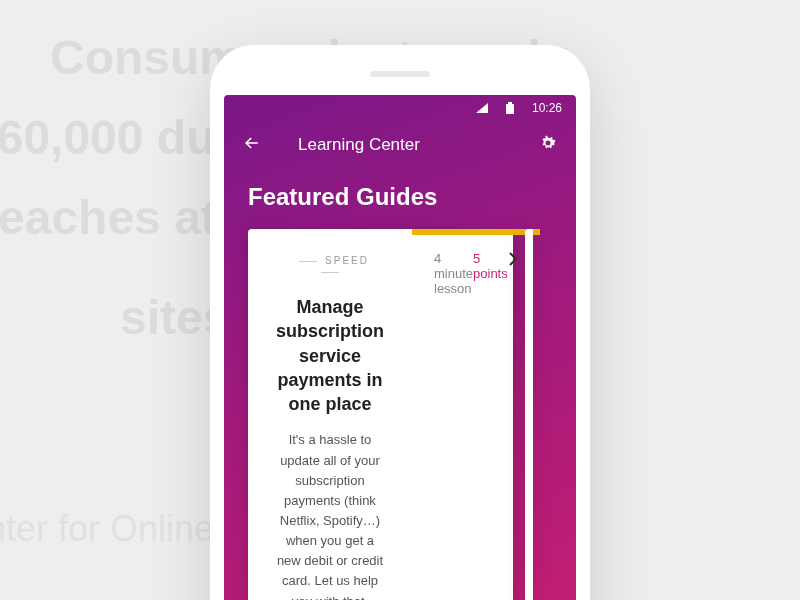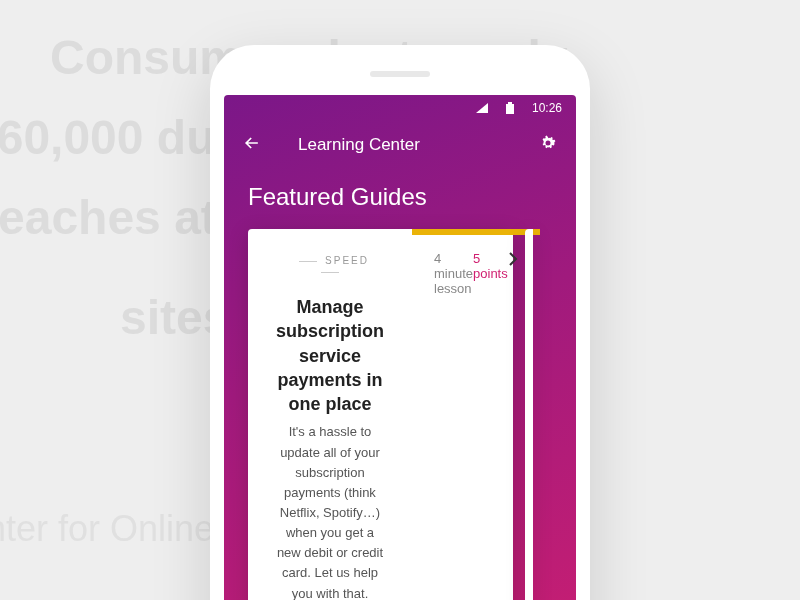--- a/index.html
+++ b/index.html
@@ -10,27 +10,27 @@
 .bg-line3{top:180px;left:-50px}
 .bg-line4{top:280px;left:120px}
 .bg-line5{top:500px;left:-60px;font-weight:400;font-size:36px;color:#e0e0e0}
 .phone{position:absolute;left:50%;top:45px;transform:translateX(-50%);width:380px;height:700px;background:#fff;border-radius:44px;box-shadow:0 20px 60px rgba(0,0,0,0.15);padding:50px 14px 14px}
 .phone-speaker{position:absolute;top:26px;left:50%;transform:translateX(-50%);width:60px;height:6px;background:#e8e8e8;border-radius:3px}
 .screen{width:100%;height:100%;background:linear-gradient(160deg,#7b1788 0%,#a01a7d 40%,#d01f70 100%);border-radius:4px;overflow:hidden;position:relative}
 .status-bar{display:flex;justify-content:flex-end;align-items:center;padding:6px 14px;gap:18px;color:#fff;font-size:12px;font-weight:500}
 .status-icons{display:flex;gap:2px;align-items:center}
 .app-bar{display:flex;align-items:center;padding:12px 18px;color:#fff;gap:36px}
 .app-title{font-size:17px;font-weight:500;flex:1}
-.section-title{color:#fff;font-size:24px;font-weight:400;padding:14px 24px 18px}
+.section-title{color:#fff;font-size:24px;font-weight:700;padding:14px 24px 18px}
 .card-scroll{display:flex;gap:12px;padding:0 24px}
 .card{background:#fff;border-radius:4px;width:265px;flex-shrink:0;box-shadow:0 4px 20px rgba(0,0,0,0.18);display:flex;flex-direction:row}
 .card-body{padding:26px 28px 18px;text-align:center;flex:1}
 .card-tag{font-size:10px;letter-spacing:2px;color:#999;font-weight:500}
 .card-tag::before,.card-tag::after{content:"";display:inline-block;width:18px;height:1px;background:#ccc;vertical-align:middle;margin:0 8px}
-.card-title{font-size:18px;font-weight:600;color:#222;margin:18px 0 6px;line-height:1.35}
+.card-title{font-size:18px;font-weight:600;color:#222;margin:18px 0 14px;line-height:1.35}
 .card-desc{font-size:13px;color:#555;line-height:1.55}
 .card-flag{margin:22px auto 8px;width:36px;height:36px;display:flex;align-items:center;justify-content:center;color:#bbb}
 .card-flag::before{content:"";display:block;width:30px;height:1px;background:#ddd;position:absolute;margin-top:-44px}
 .card-footer{display:flex;align-items:flex-start;padding:16px 22px;border-top:6px solid #eab308;font-size:13px}
 .lesson-time{color:#888;flex:1}
 .points{color:#d01f70;font-weight:500;}
 .peek-card{width:8px;background:#fff;border-radius:4px 0 0 4px;box-shadow:0 4px 20px rgba(0,0,0,0.15)}
 </style>
 </head>
 <body>

